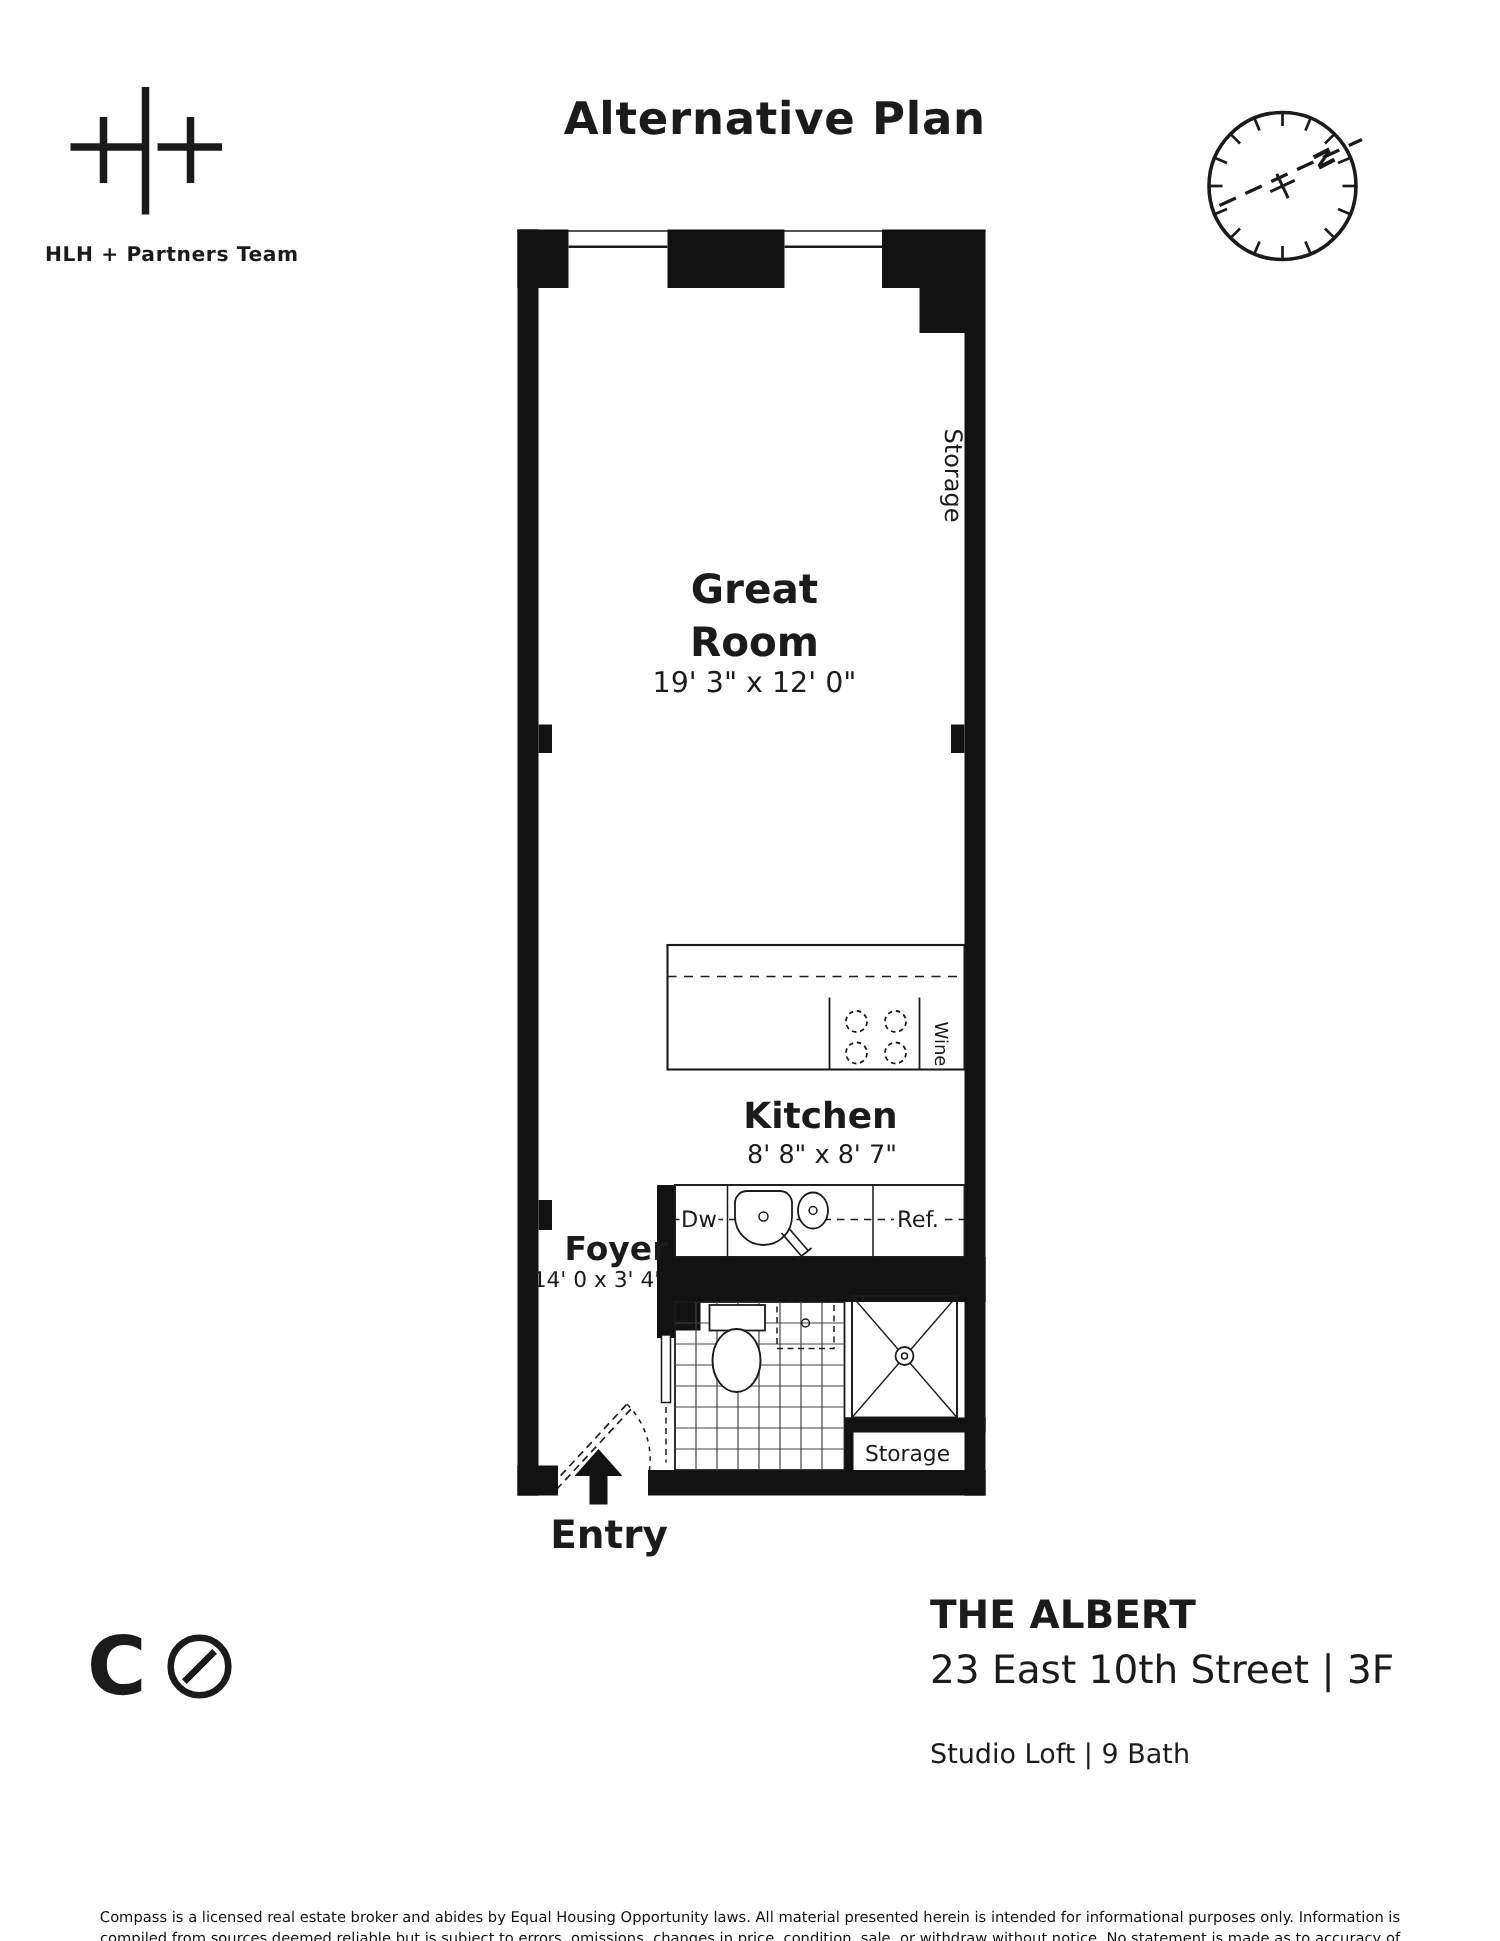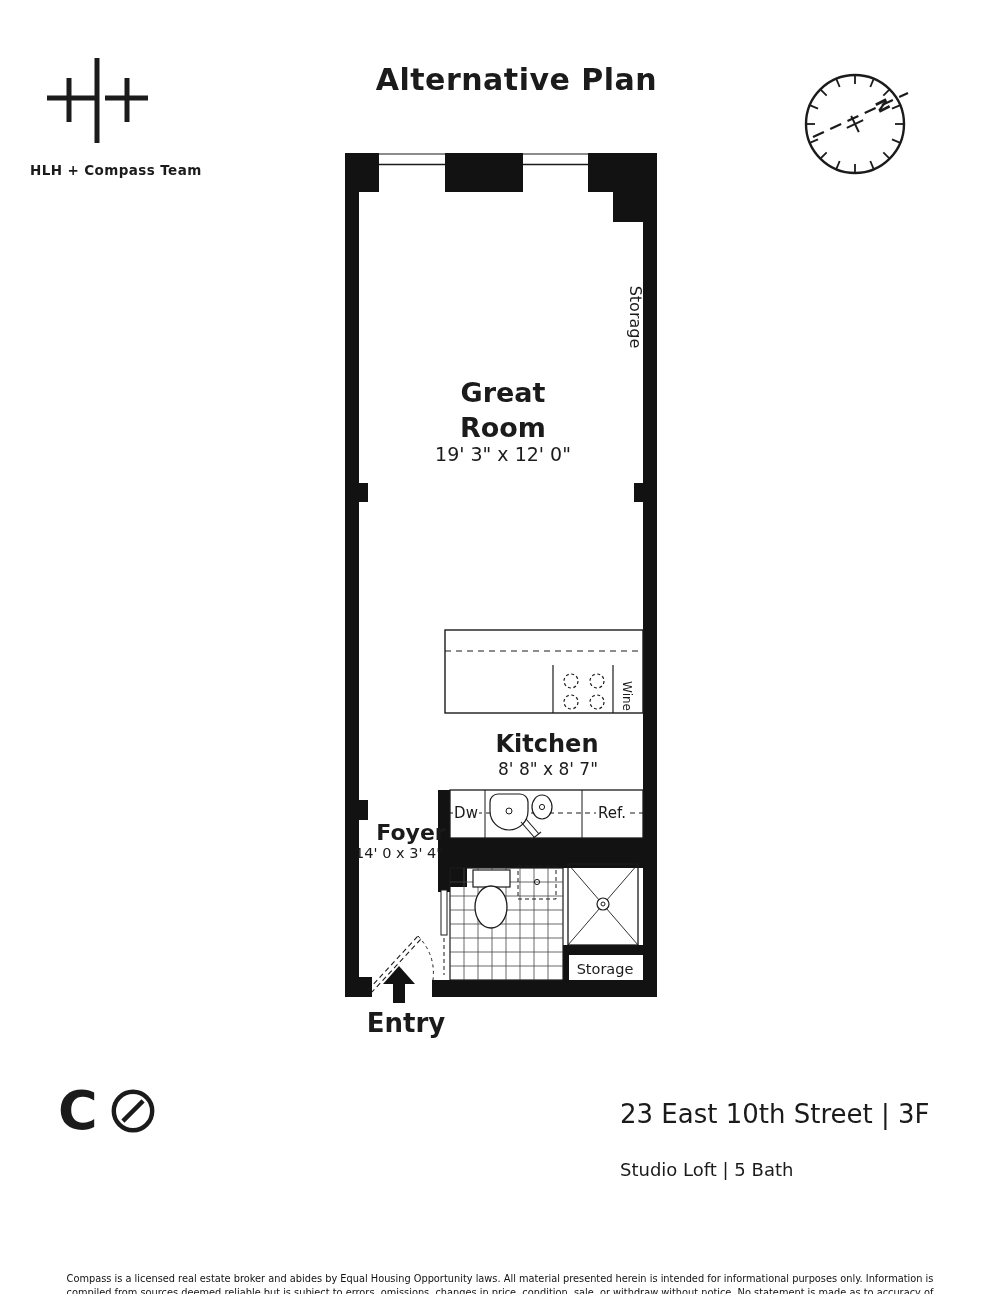--- a/index.html
+++ b/index.html
@@ -41,21 +41,21 @@
 
   <svg class="abs" style="left:42px; top:52px;" width="115" height="95" viewBox="0 0 115 95">
     <g stroke="#1b1b1b" stroke-width="5" fill="none">
       <line x1="55" y1="6" x2="55" y2="91"></line>
       <line x1="5" y1="46" x2="53" y2="46"></line>
       <line x1="27" y1="26" x2="27" y2="70"></line>
       <line x1="63" y1="46" x2="106" y2="46"></line>
       <line x1="85" y1="26" x2="85" y2="70"></line>
     </g>
   </svg>
-  <div class="abs team-name">HLH + Compass Team</div>
+  <div class="abs team-name">HLH + Partners Team</div>
 
   <div class="abs title">Alternative Plan</div>
 
   <svg class="abs" style="left:798px; top:66px;" width="114" height="116" viewBox="0 0 114 116">
     <circle cx="57" cy="58" r="49" fill="none" stroke="#1b1b1b" stroke-width="2.4"></circle>
     <g stroke="#1b1b1b" stroke-width="1.8">
       <line x1="106" y1="58" x2="97" y2="58"></line>
         <line x1="102.3" y1="76.8" x2="94" y2="73.3"></line>
       <line x1="91.6" y1="92.6" x2="85.3" y2="86.3"></line>
         <line x1="75.8" y1="103.3" x2="72.3" y2="95"></line>
@@ -212,18 +212,19 @@
   </svg>
 
   <div class="abs brand">
     <span>C</span>
     <svg class="o-icon" width="48" height="48" viewBox="0 0 50 50">
       <circle cx="25" cy="25" r="20" fill="none" stroke="#1b1b1b" stroke-width="4.6"></circle>
       <line x1="14.5" y1="35.5" x2="35.5" y2="14.5" stroke="#1b1b1b" stroke-width="4.6"></line>
     </svg>
   </div>
 
+  <div class="abs bldg-name">THE ALBERT</div>
   <div class="abs bldg-addr">23 East 10th Street | 3F</div>
-  <div class="abs bldg-unit">Studio Loft | 5 Bath</div>
+  <div class="abs bldg-unit">Studio Loft | 9 Bath</div>
 
   <div class="abs disclaimer">Compass is a licensed real estate broker and abides by Equal Housing Opportunity laws. All material presented herein is intended for informational purposes only. Information is compiled from sources deemed reliable but is subject to errors, omissions, changes in price, condition, sale, or withdraw without notice. No statement is made as to accuracy of any description. All measurements and square footages are approximate. Exact dimensions can be obtained by retaining the services of an architect or engineer. This is not intended to solicit property already listed.</div>
 
 </div>
 
 </body></html>

